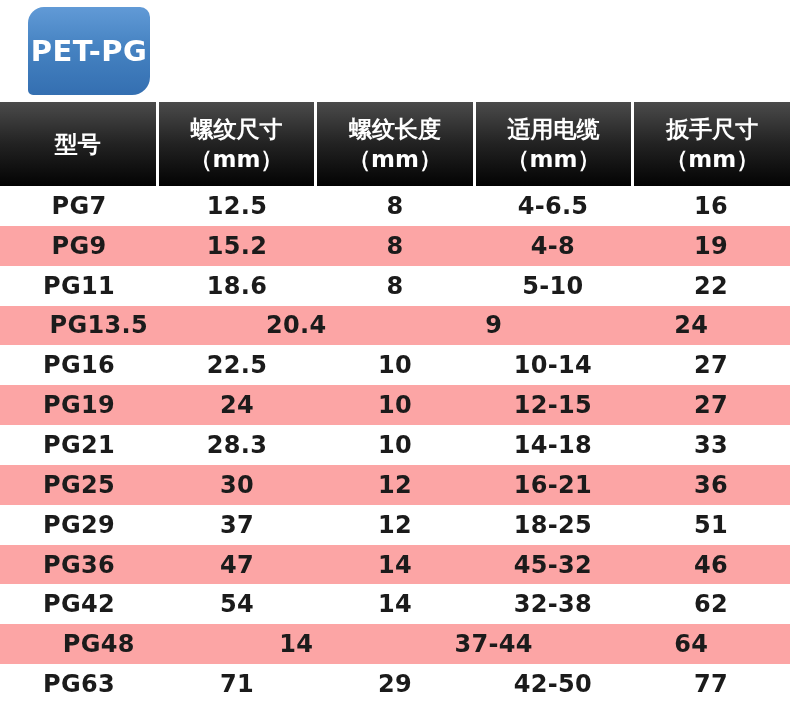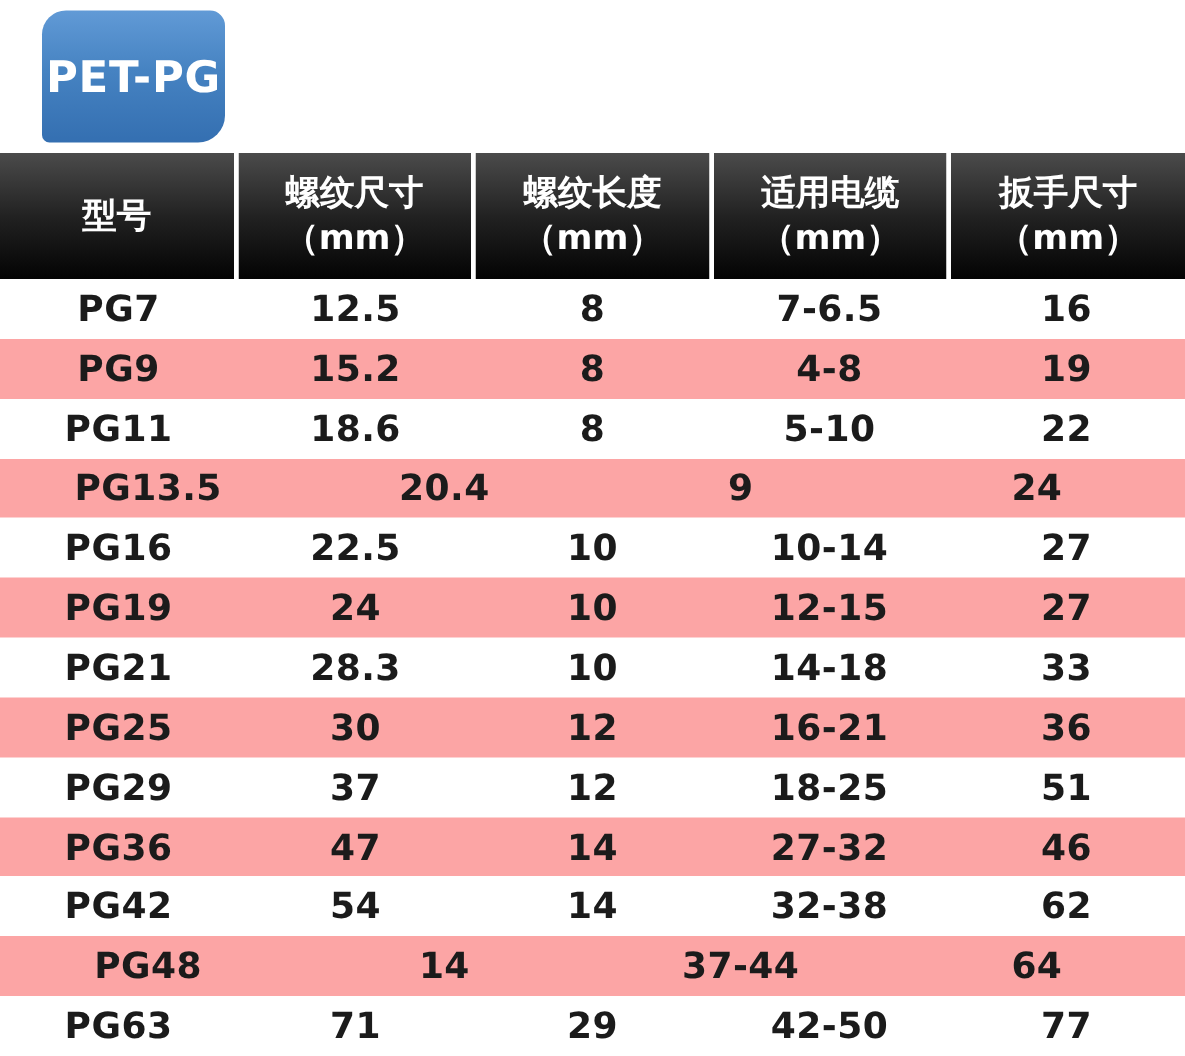--- a/index.html
+++ b/index.html
@@ -104,21 +104,21 @@
         <div class="label">扳手尺寸</div>
         <div class="sub">（mm）</div>
       </div>
     </div>
 
     <div class="tbody">
         <div class="trow">
           <div class="td">PG7</div>
           <div class="td">12.5</div>
           <div class="td">8</div>
-          <div class="td">7-6.5</div>
+          <div class="td">4-6.5</div>
           <div class="td">16</div>
         </div>
         <div class="trow striped">
           <div class="td">PG9</div>
           <div class="td">15.2</div>
           <div class="td">8</div>
           <div class="td">4-8</div>
           <div class="td">19</div>
         </div>
         <div class="trow">
@@ -166,21 +166,21 @@
           <div class="td">PG29</div>
           <div class="td">37</div>
           <div class="td">12</div>
           <div class="td">18-25</div>
           <div class="td">51</div>
         </div>
         <div class="trow striped">
           <div class="td">PG36</div>
           <div class="td">47</div>
           <div class="td">14</div>
-          <div class="td">27-32</div>
+          <div class="td">45-32</div>
           <div class="td">46</div>
         </div>
         <div class="trow">
           <div class="td">PG42</div>
           <div class="td">54</div>
           <div class="td">14</div>
           <div class="td">32-38</div>
           <div class="td">62</div>
         </div>
         <div class="trow striped">

